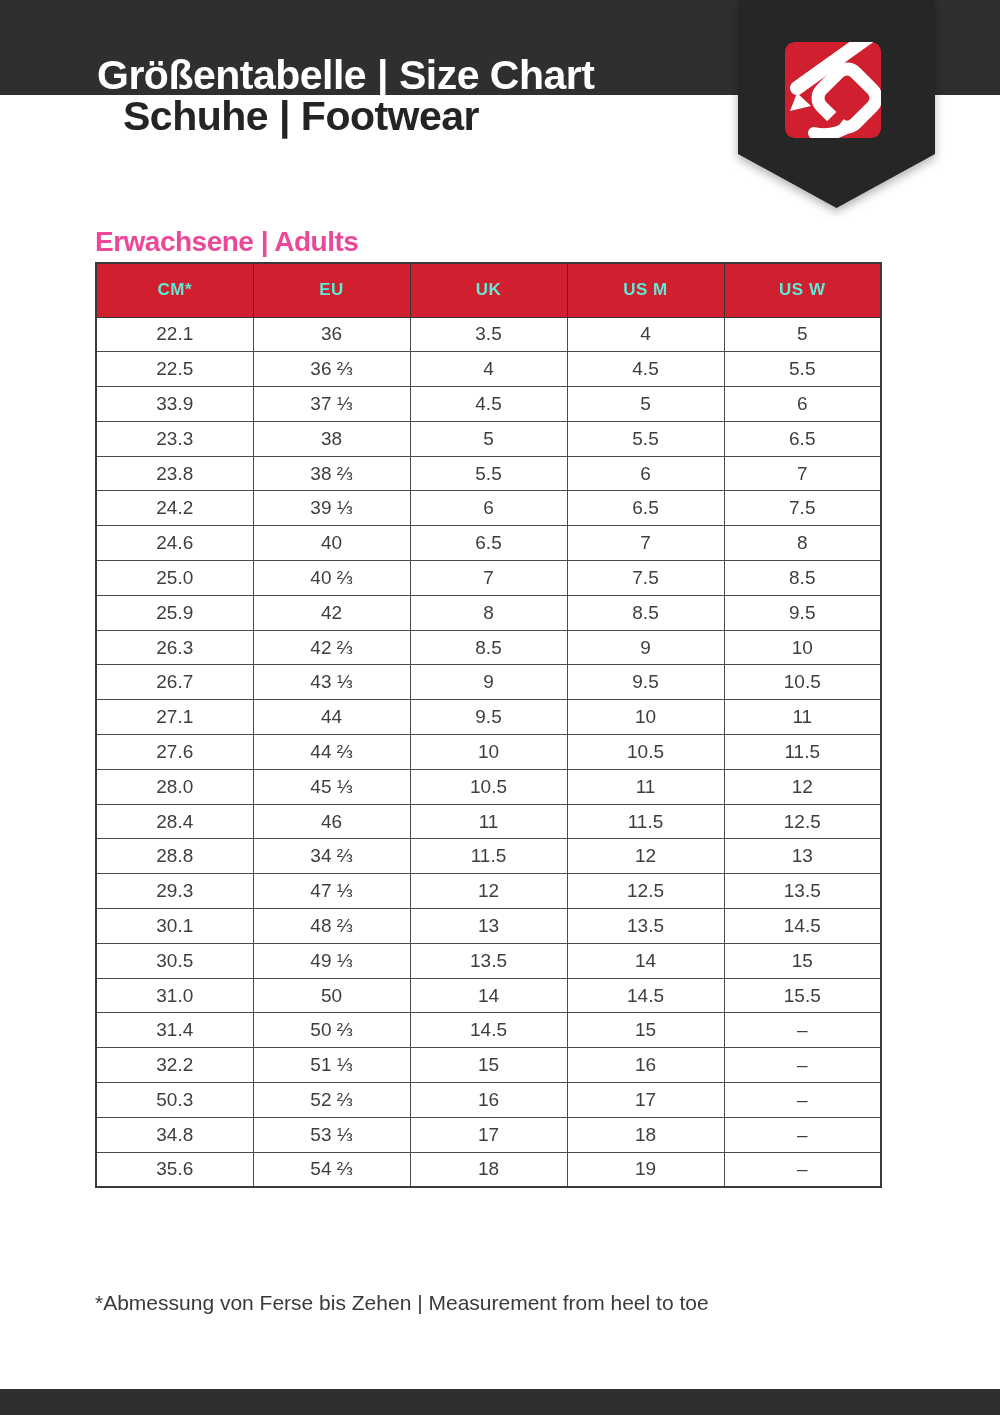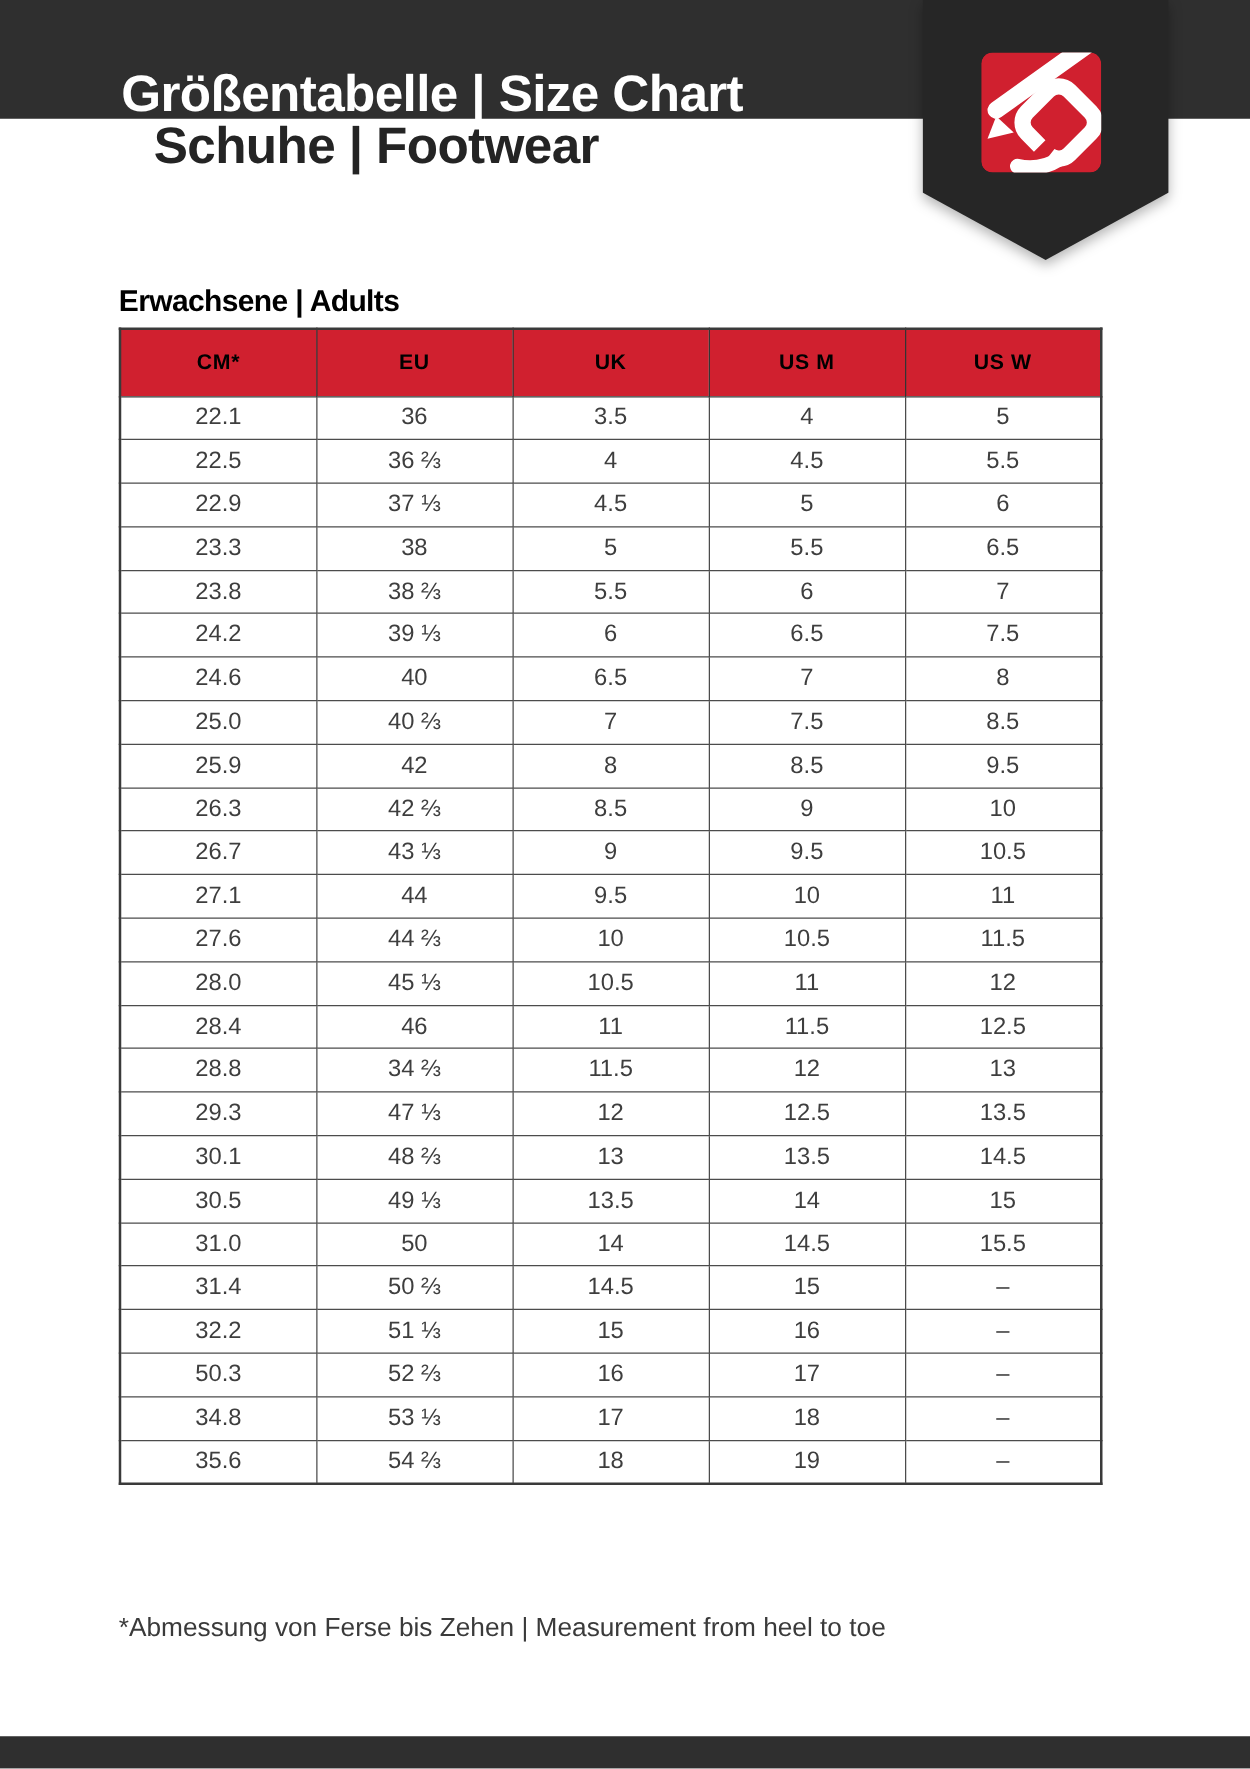--- a/index.html
+++ b/index.html
@@ -50,42 +50,42 @@
     clip-path: polygon(0 0, 100% 0, 100% 74%, 50% 100%, 0 74%);
   }
   .brand-logo {
     position: absolute;
     left: 47px; top: 42px;
     width: 96px; height: 96px;
   }
   .section-heading {
     position: absolute;
     left: 95px; top: 225px;
-    font-size: 24px;
+    font-size: 28px;
     font-weight: bold;
     line-height: 34px;
     letter-spacing: -0.5px;
-    color: #000000;
+    color: #ec4899;
     white-space: nowrap;
   }
   .table-wrap {
     position: absolute;
     left: 95px; top: 262px;
     width: 787px;
   }
   table.size-table {
     width: 100%;
     border-collapse: collapse;
     table-layout: fixed;
     border: 2px solid #3a3a3a;
   }
   .size-table th {
     height: 54px;
     background: #d0202f;
-    color: #000000;
+    color: #5eead4;
     font-size: 17px;
     font-weight: bold;
     letter-spacing: 0.5px;
     text-align: center;
     vertical-align: middle;
     border: 1px solid #343434;
   }
   .size-table td {
     height: 34.8px;
     font-size: 19px;
@@ -159,21 +159,21 @@
             <td>5</td>
           </tr>
           <tr>
             <td>22.5</td>
             <td>36 ⅔</td>
             <td>4</td>
             <td>4.5</td>
             <td>5.5</td>
           </tr>
           <tr>
-            <td>22.9</td>
+            <td>33.9</td>
             <td>37 ⅓</td>
             <td>4.5</td>
             <td>5</td>
             <td>6</td>
           </tr>
           <tr>
             <td>23.3</td>
             <td>38</td>
             <td>5</td>
             <td>5.5</td>

